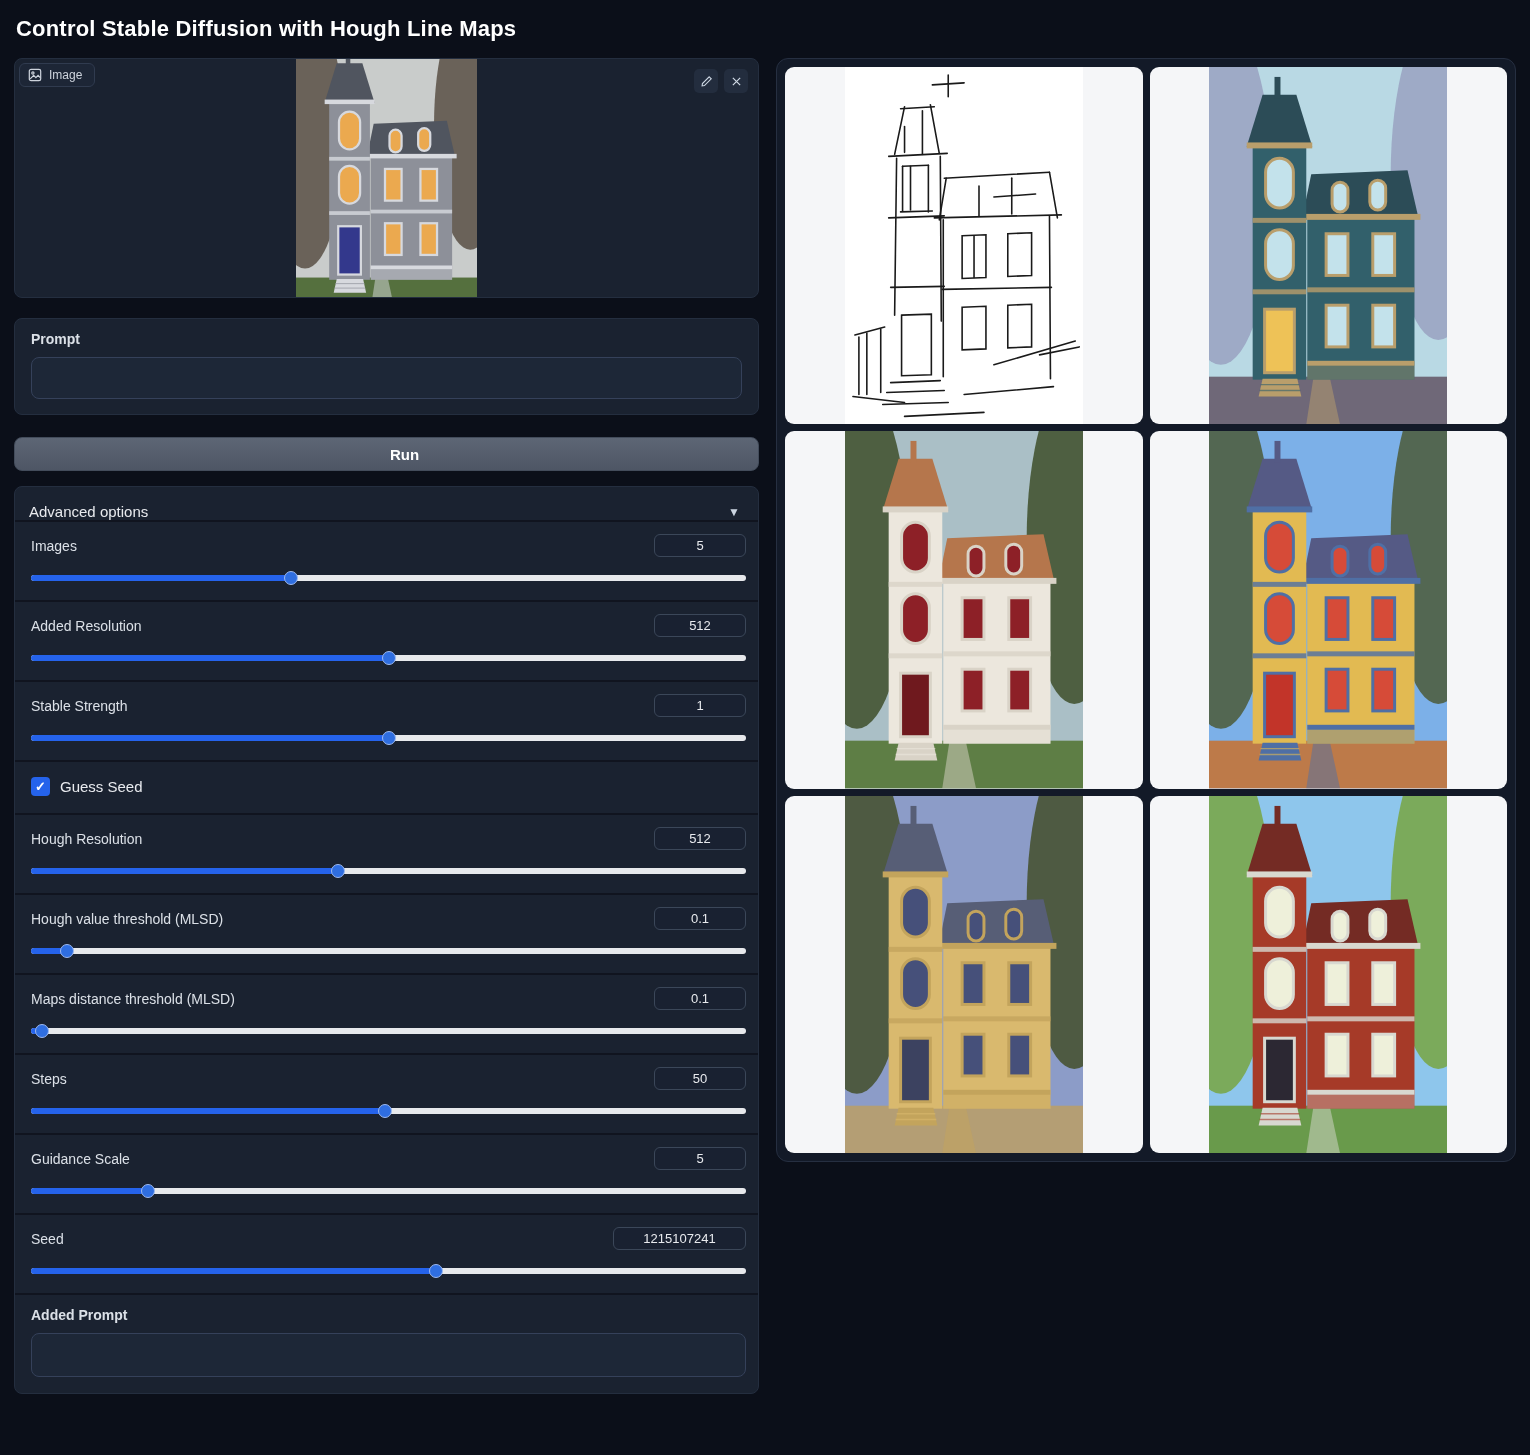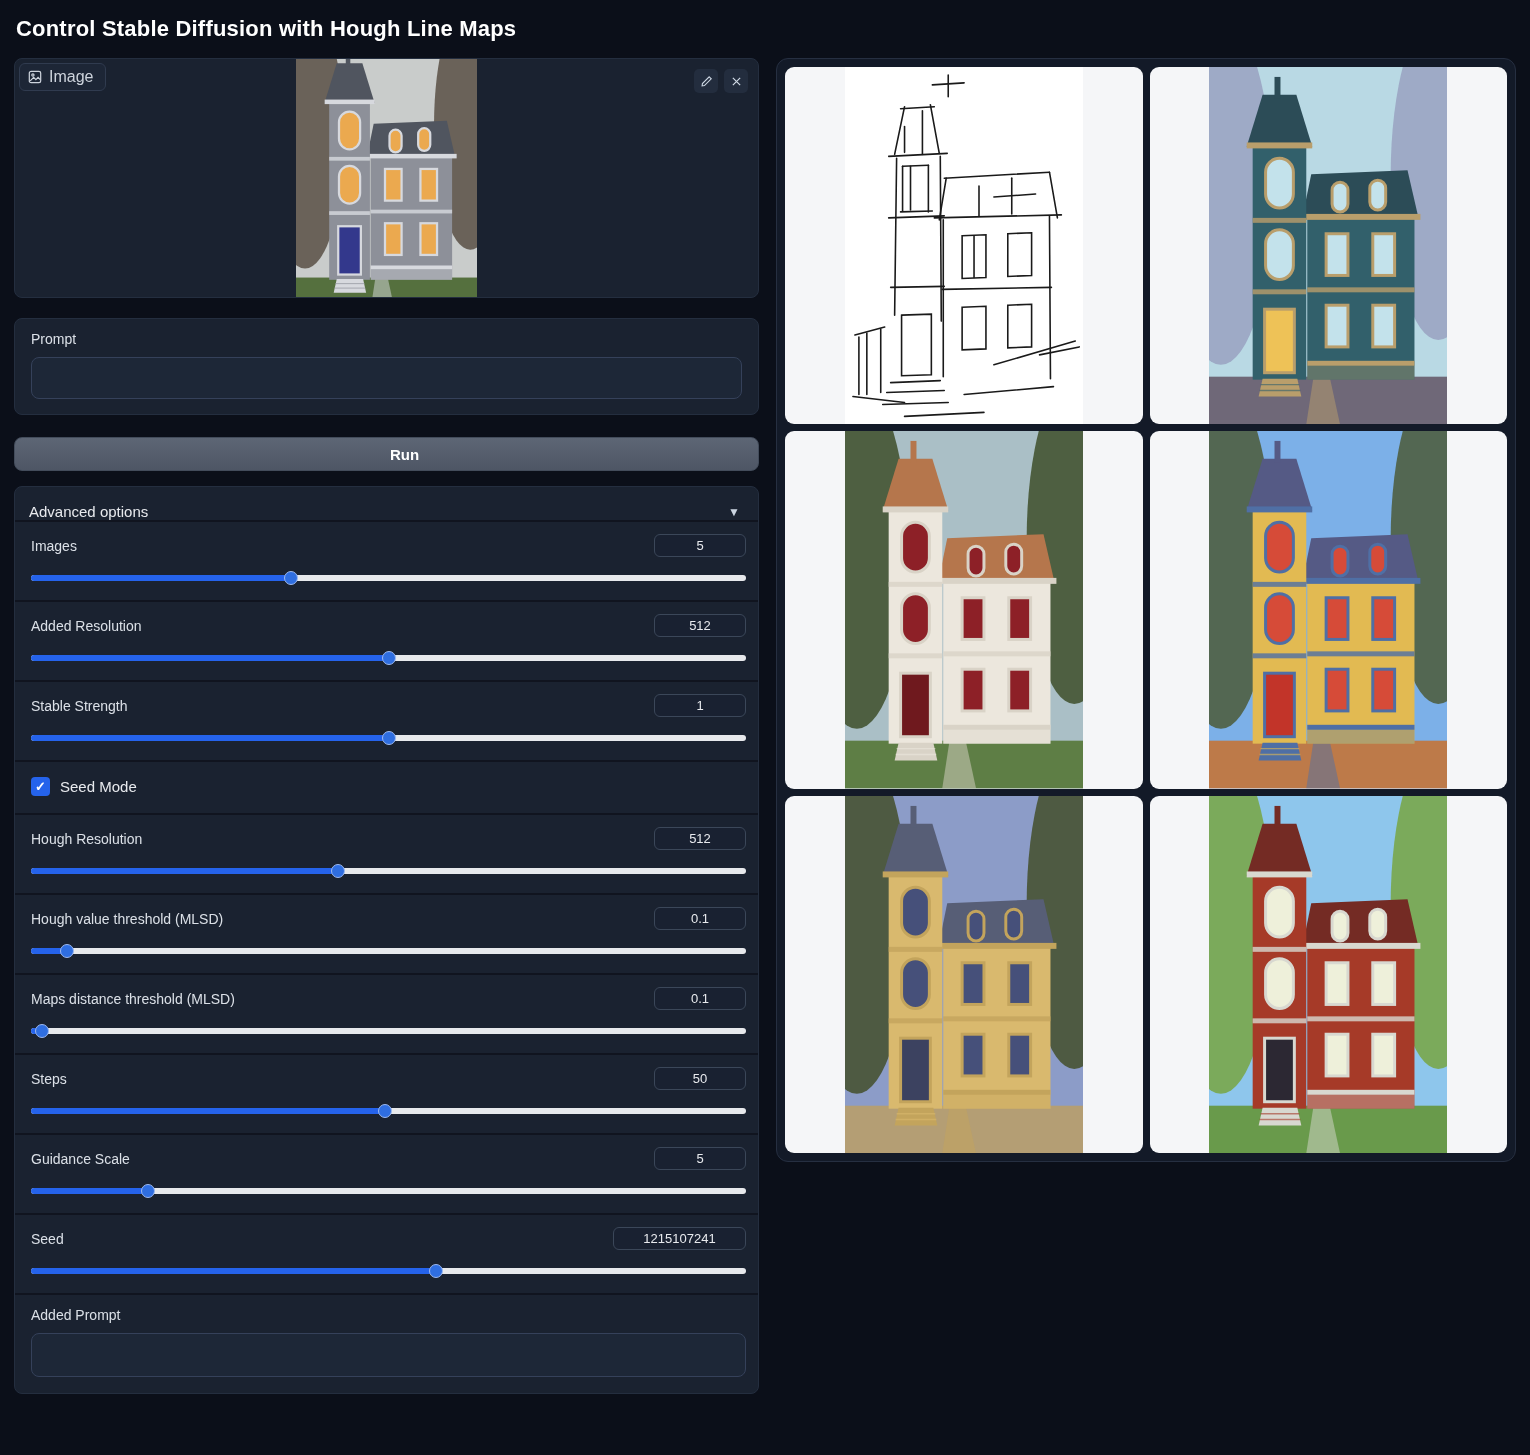--- a/index.html
+++ b/index.html
@@ -26,34 +26,34 @@
   }
 
   
   .image-block { height: 240px; display: flex; justify-content: center; overflow: hidden; }
   .input-photo { width: 181px; height: 238px; }
   .input-photo svg { width: 100%; height: 100%; display: block; }
   .img-label {
     position: absolute; top: 4px; left: 4px;
     display: flex; align-items: center; gap: 7px;
     background: #1d2636; border: 1px solid #303b4f; border-radius: 6px;
-    padding: 4px 12px 4px 8px; font-size: 16px; color: #cdd3dc; z-index: 2;
+    padding: 4px 12px 4px 8px; font-size: 12px; color: #cdd3dc; z-index: 2;
   }
   .img-label svg { width: 14px; height: 14px; }
   .img-actions { position: absolute; top: 10px; right: 10px; display: flex; gap: 6px; z-index: 2; }
   .icon-btn {
     width: 24px; height: 24px; border: none; cursor: pointer;
     background: #232d3e; border-radius: 5px; color: #cbd5e1;
     display: flex; align-items: center; justify-content: center; font-size: 14px;
   }
   .icon-btn svg { width: 13px; height: 13px; stroke: #cbd5e1; }
 
   
   .prompt-block { margin-top: 20px; padding: 12px 16px 15px 16px; }
-  .field-label { display: block; font-size: 14px; color: #dbe0e7; margin-bottom: 10px; }
+  .field-label { display: block; font-size: 14px; color: #dbe0e7; margin-bottom: 10px; font-weight: bold; }
   .textarea, .textinput {
     width: 100%; background: #1d2737; border: 1px solid #35415a;
     border-radius: 8px; color: #e5e7eb; font-size: 14px;
     font-family: "Liberation Sans", sans-serif;
   }
   .textarea { height: 42px; padding: 8px 10px; }
   .textinput { height: 44px; padding: 12px 14px; }
 
   
   .run-btn {
@@ -227,21 +227,21 @@
               </div>
               <div class="slider">
                 <div class="track"></div>
                 <div class="fill" style="width: 50%;"></div>
                 <div class="thumb" style="left: 50%;"></div>
               </div>
             </div>
             <div class="row row-checkbox">
               <label class="chk">
                 <span class="box on">✓</span>
-                <span class="clbl">Seed Mode</span>
+                <span class="clbl">Guess Seed</span>
               </label>
             </div>
             <div class="row row-slider">
               <div class="row-head">
                 <span class="lbl">Hough Resolution</span>
                 <span class="valbox">512</span>
               </div>
               <div class="slider">
                 <div class="track"></div>
                 <div class="fill" style="width: 42.9%;"></div>

